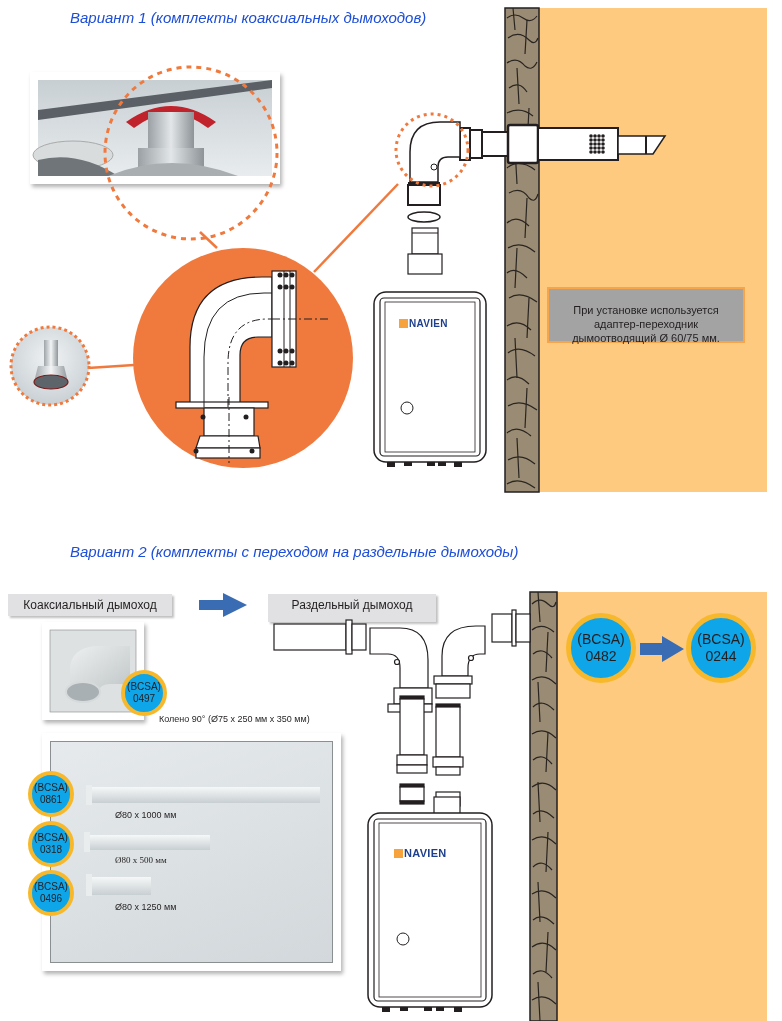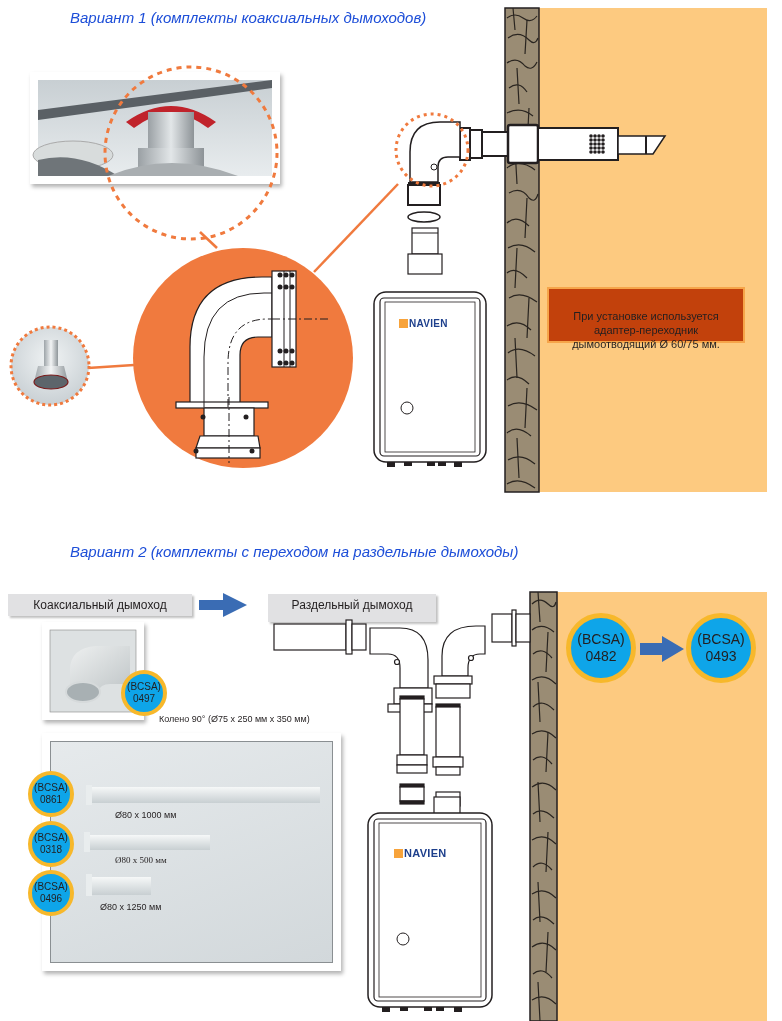--- a/index.html
+++ b/index.html
@@ -1,21 +1,21 @@
 <!DOCTYPE html>
 <html><head>
 <meta charset="utf-8">
 <style>
   * { box-sizing: border-box; margin: 0; padding: 0; }
   html, body { width: 782px; height: 1021px; background: #ffffff; overflow: hidden; }
   body { position: relative; font-family: "Liberation Sans", sans-serif; color: #231f20; }
   .abs { position: absolute; }
   .heading { font-style: italic; font-size: 15px; color: #1d4ed8; white-space: nowrap; }
   .wall-orange { background: #fdca80; }
-  .note-box { background: #c2410c; border: 2px solid #f6a54a; font-size: 11px; line-height: 14px; text-align: center; color: #231f20; padding: 20px 4px; }
+  .note-box { background: #a3a3a3; border: 2px solid #f6a54a; font-size: 11px; line-height: 14px; text-align: center; color: #231f20; padding: 14px 4px; }
   .label-tab { background: #e1e1e3; font-size: 12px; color: #231f20; text-align: center; line-height: 22px; box-shadow: 2px 2px 2px rgba(0,0,0,0.25); }
   .badge { border-radius: 50%; border: 4px solid #f7b82b; background: #0ea5e9; text-align: center; color: #231f20; font-size: 10px; line-height: 12px; display: flex; flex-direction: column; justify-content: center; align-items: center; }
   .badge.big { border-width: 5px; font-size: 14px; line-height: 17px; }
   .small-text { font-size: 9px; color: #231f20; white-space: nowrap; margin-left: 12px; }
   .photo-frame { background: #fff; box-shadow: 2px 3px 4px rgba(0,0,0,0.3); }
   svg { position: absolute; overflow: visible; }
 </style>
 </head>
 <body>
 
@@ -180,21 +180,21 @@
     </linearGradient>
   </defs>
   <circle cx="42" cy="42" r="39" fill="url(#ag)" stroke="#f07a3e" stroke-width="3" stroke-dasharray="3 3"></circle>
   <rect x="36" y="16" width="14" height="26" fill="url(#ap)"></rect>
   <path d="M30 42 L56 42 L60 58 L26 58 Z" fill="url(#ap)"></path>
   <ellipse cx="43" cy="58" rx="17" ry="7" fill="#5d656b" stroke="#7a1b1b" stroke-width="1.2"></ellipse>
 </svg>
 
 <div class="abs heading" style="left:70px; top:543px;">Вариант 2 (комплекты с переходом на раздельные дымоходы)</div>
 
-<div class="abs label-tab" style="left:8px; top:594px; width:184px; height:22px;">Коаксиальный дымоход</div>
+<div class="abs label-tab" style="left:8px; top:594px; width:164px; height:22px;">Коаксиальный дымоход</div>
 <svg style="left:197px; top:593px;" width="52" height="24">
   <path d="M2 7 L26 7 L26 0 L50 12 L26 24 L26 17 L2 17 Z" fill="#3a6cb4"></path>
 </svg>
 <div class="abs label-tab" style="left:268px; top:594px; width:168px; height:28px;">Раздельный дымоход</div>
 
 <div class="abs wall-orange" style="left:555px; top:592px; width:212px; height:429px;"></div>
 <svg style="left:530px; top:592px;" width="27" height="429">
   <rect x="0" y="0" width="27" height="429" fill="#9a8c74" stroke="#231f20" stroke-width="1.5"></rect>
   <g fill="none" stroke="#2a2520" stroke-width="1.2">
     <path d="M2 12 Q10 4 18 12 Q24 18 26 10 M2 38 Q12 30 24 40 M3 62 Q12 54 22 66 M2 88 Q14 80 26 92 M3 115 Q12 106 24 118 M2 142 Q14 134 26 146 M3 168 Q12 160 22 172 M2 195 Q14 186 26 198 M3 222 Q12 214 24 226 M2 248 Q14 240 26 252 M3 275 Q12 266 22 278 M2 302 Q14 294 26 306 M3 328 Q12 320 24 332 M2 355 Q14 346 26 358 M3 382 Q12 374 22 386 M2 408 Q14 400 26 412"></path>
@@ -259,21 +259,21 @@
 
 <div class="abs badge big" style="left:566px; top:613px; width:70px; height:70px;">
   <span>(BCSA)</span>
   <span>0482</span>
 </div>
 <svg style="left:638px; top:636px;" width="48" height="26">
   <path d="M2 7 L24 7 L24 0 L46 13 L24 26 L24 19 L2 19 Z" fill="#3a6cb4"></path>
 </svg>
 <div class="abs badge big" style="left:686px; top:613px; width:70px; height:70px;">
   <span>(BCSA)</span>
-  <span>0493</span>
+  <span>0244</span>
 </div>
 
 <div class="abs photo-frame" style="left:42px; top:622px; width:102px; height:98px;">
   <svg style="left:8px; top:8px;" width="86" height="82">
     <defs>
       <linearGradient id="eg" x1="0" y1="0" x2="1" y2="1">
         <stop offset="0" stop-color="#eef0f0"></stop>
           <stop offset="1" stop-color="#bfc5c7"></stop>
       </linearGradient>
     </defs>
@@ -315,13 +315,13 @@
 <div class="abs badge" style="left:28px; top:821px; width:46px; height:46px;">
   <span>(BCSA)</span>
   <span>0318</span>
 </div>
 <div class="abs small-text" style="left:103px; top:855px;font-family:Liberation Serif, serif;">Ø80 х 500 мм</div>
 
 <div class="abs badge" style="left:28px; top:870px; width:46px; height:46px;">
   <span>(BCSA)</span>
   <span>0496</span>
 </div>
-<div class="abs small-text" style="left:88px; top:902px;">Ø80 х 1250 мм</div>
+<div class="abs small-text" style="left:103px; top:902px;">Ø80 х 1250 мм</div>
 
 </body></html>

